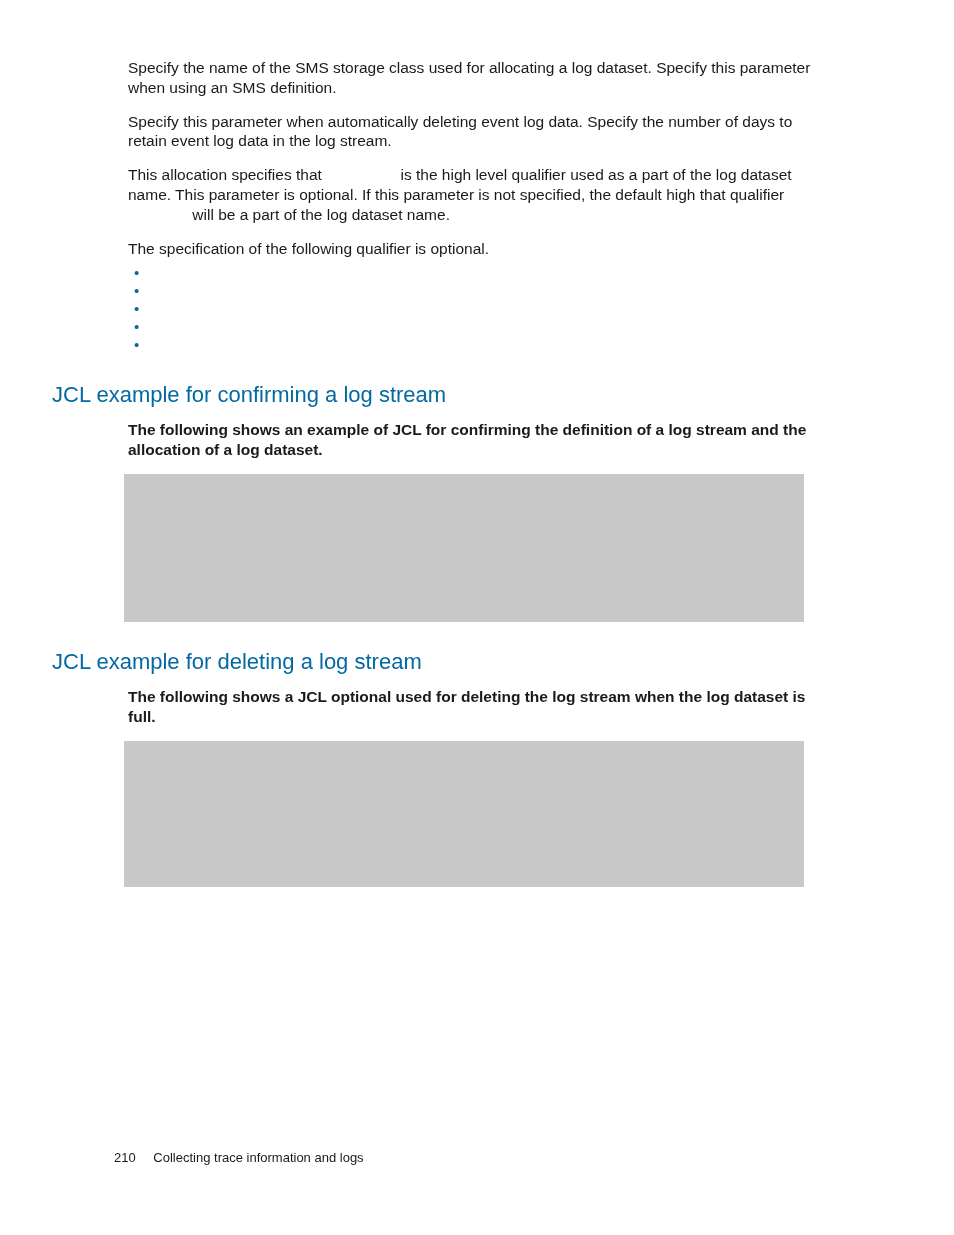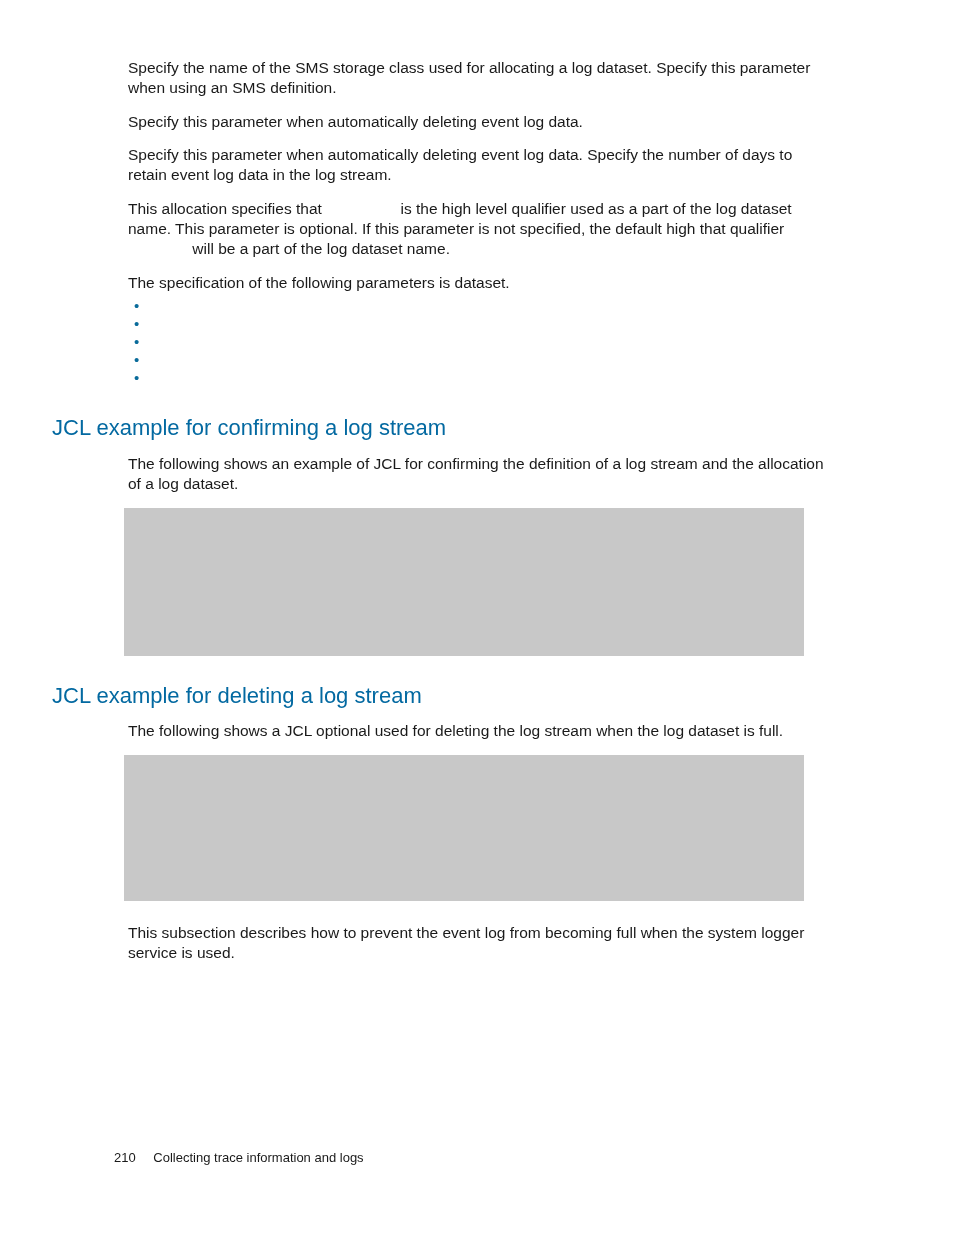--- a/index.html
+++ b/index.html
@@ -23,20 +23,21 @@
     color: #1a1a1a;
   }
   .indent-1 {
     margin-left: 28px;
   }
   .para {
     margin: 0 0 14px 0;
   }
   .para-tight {
     margin: 11px 0 6px 0;
+    font-weight: bold;
   }
   .opt-intro {
     margin: 10px 0 6px 0;
   }
   ul.bullets {
     list-style: none;
     margin: 0 0 18px 0;
     padding: 0;
   }
   ul.bullets li {
@@ -82,46 +83,44 @@
     margin-right: 14px;
   }
 </style>
 </head>
 <body>
 
 <div class="page">
 
   <p class="body-text para indent-1">Specify the name of the SMS storage class used for allocating a log dataset. Specify this parameter when using an SMS definition.</p>
 
-  <p class="body-text para indent-1">Specify this parameter when automatically deleting event log data.</p>
 
   <p class="body-text para indent-1">Specify this parameter when automatically deleting event log data. Specify the number of days to retain event log data in the log stream.</p>
 
   <p class="body-text para indent-1">
     <span>This allocation specifies that </span><span style="display:inline-block;width:70px;"></span><span> is the high level qualifier used as a part of the log dataset name. This parameter is optional. If this parameter is not specified, the default high that qualifier </span><span style="display:inline-block;width:60px;"></span><span> will be a part of the log dataset name.</span>
   </p>
 
-  <p class="body-text opt-intro">The specification of the following parameters is dataset.</p>
+  <p class="body-text opt-intro">The specification of the following qualifier is optional.</p>
 
   <ul class="bullets body-text">
     <li></li>
     <li></li>
     <li></li>
     <li></li>
     <li></li>
   </ul>
 
   <h2 class="section">JCL example for confirming a log stream</h2>
   <p class="body-text para-tight">The following shows an example of JCL for confirming the definition of a log stream and the allocation of a log dataset.</p>
   <div class="code-block code-h1"></div>
 
   <h2 class="section">JCL example for deleting a log stream</h2>
   <p class="body-text para-tight">The following shows a JCL optional used for deleting the log stream when the log dataset is full.</p>
   <div class="code-block code-h2"></div>
 
-  <p class="body-text para">This subsection describes how to prevent the event log from becoming full when the system logger service is used.</p>
 
   <div class="footer">
     <span class="pnum">210</span>
     <span>Collecting trace information and logs</span>
   </div>
 
 </div>
 
 </body></html>

